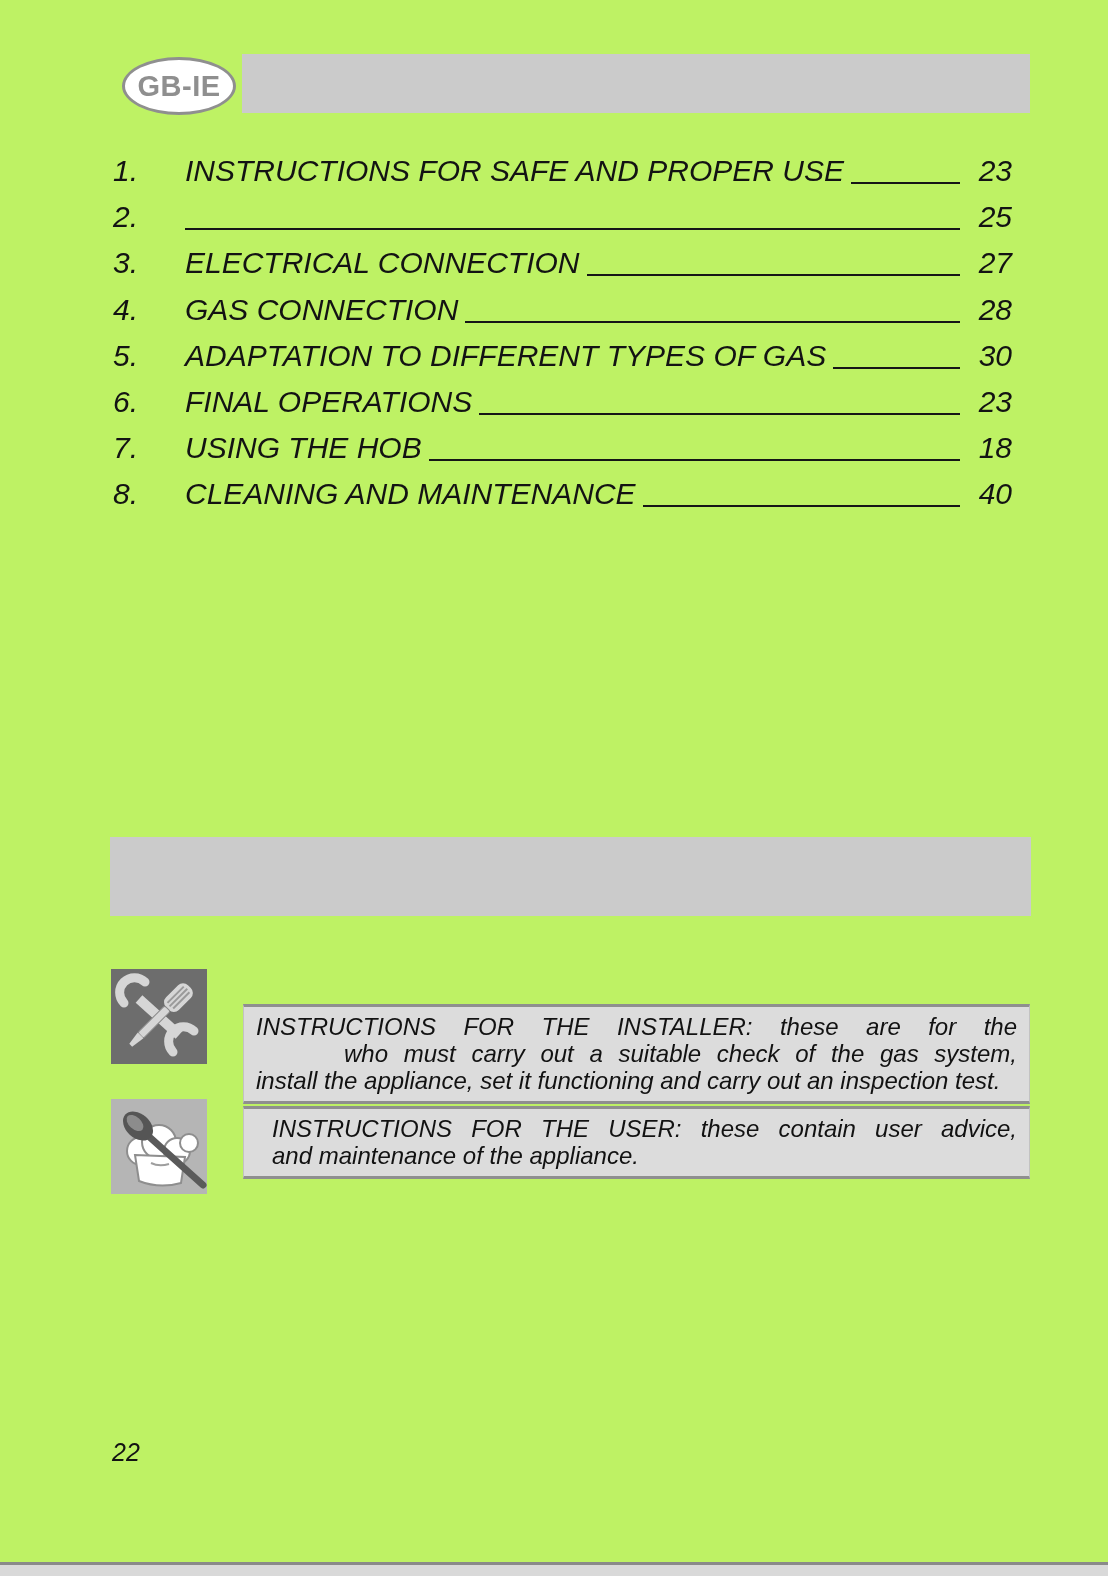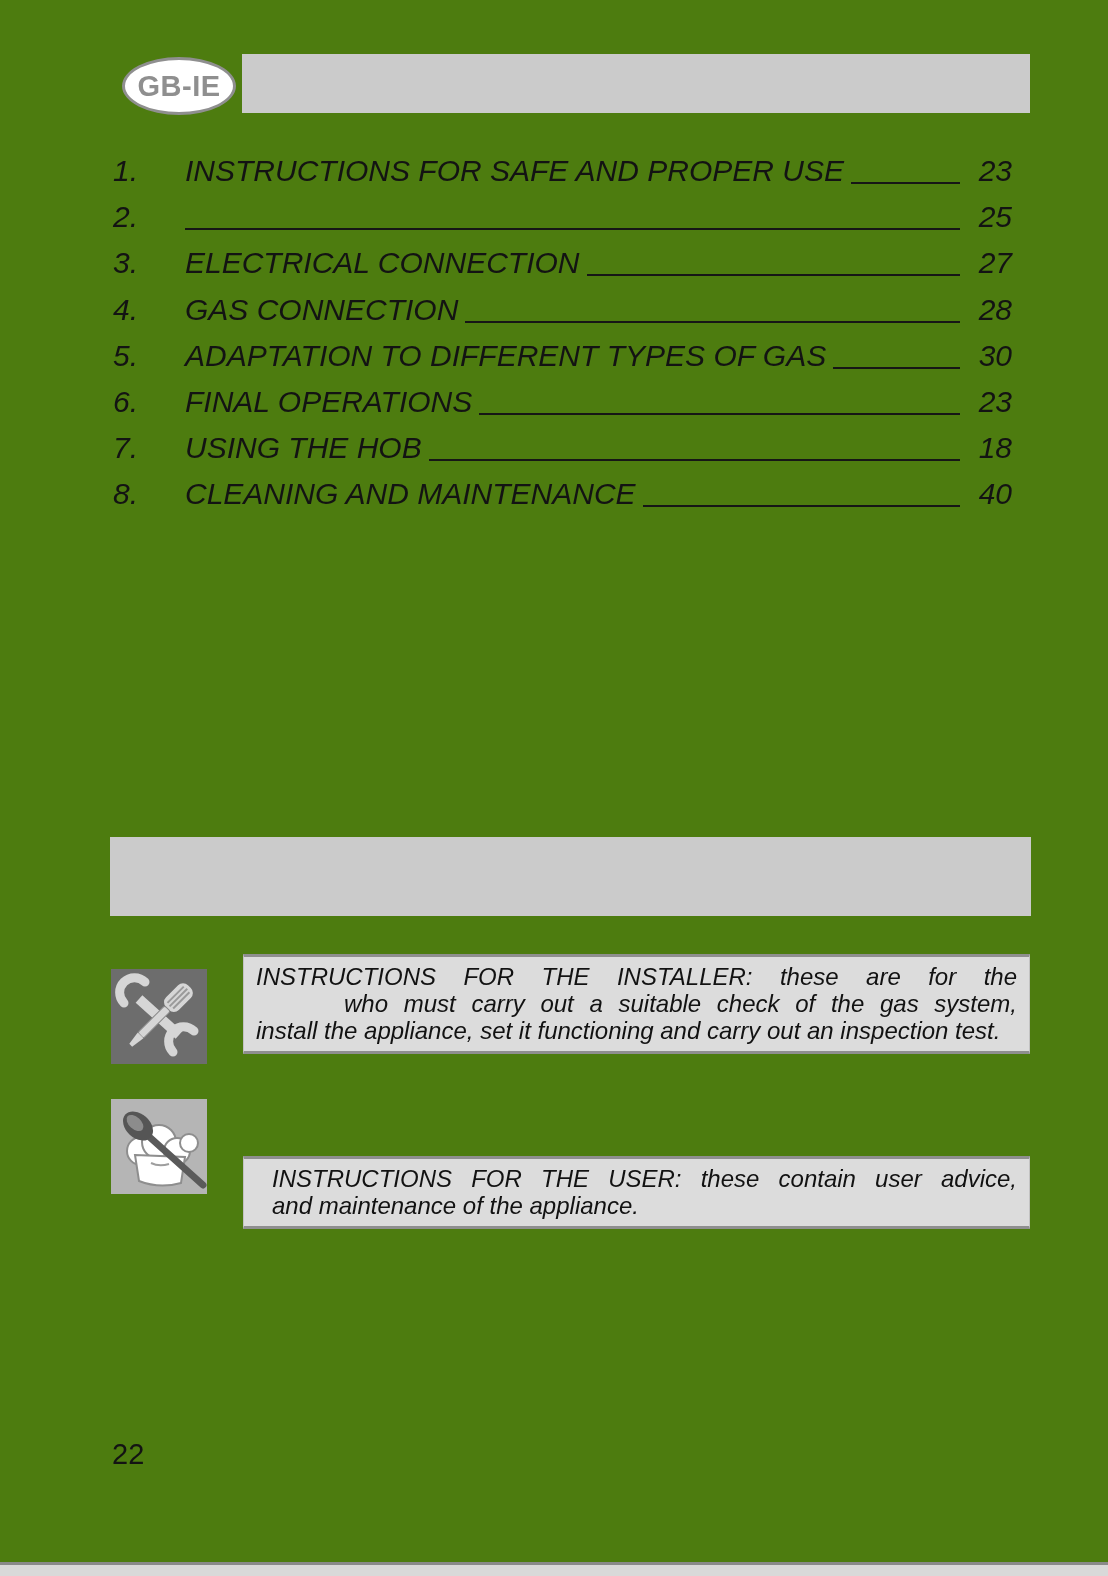--- a/index.html
+++ b/index.html
@@ -2,21 +2,21 @@
 <html><head>
 <meta charset="utf-8">
 <style>
   * { margin: 0; padding: 0; box-sizing: border-box; }
   html, body { background: #ffffff; }
   body { font-family: "Liberation Sans", sans-serif; }
   .page {
     position: relative;
     width: 1108px;
     height: 1576px;
-    background: #4d7c0f;
+    background: #bef264;
     overflow: hidden;
   }
 
   
   .badge {
     position: absolute; left: 122px; top: 57px;
     width: 114px; height: 58px;
     border: 3px solid #8f8f8f; border-radius: 50%;
     display: flex; align-items: center; justify-content: center;
     color: #8f8f8f; font-weight: bold; font-size: 29px; letter-spacing: 0.5px;
@@ -55,30 +55,30 @@
   .tile-user { left: 111px; top: 1099px; }
 
   .note-box {
     position: absolute; left: 243px; width: 787px;
     background: #dcdcdc;
     border-top: 3px solid #8f8f8f; border-bottom: 3px solid #8f8f8f;
     border-left: 1px solid #c2c2c2; border-right: 1px solid #c2c2c2;
     padding: 6px 12px 7px 12px;
     font-style: italic; font-size: 24px; line-height: 27px; color: #121212;
   }
-  .box-installer { top: 954px; }
-  .box-user { top: 1156px; padding-left: 28px; }
+  .box-installer { top: 1004px; }
+  .box-user { top: 1106px; padding-left: 28px; }
   .note-line { text-align: justify; text-align-last: justify; }
   .note-line.indent { padding-left: 88px; }
   .note-line.plain { text-align: left; text-align-last: auto; }
 
   
   .page-num {
     position: absolute; left: 112px; top: 1438px;
-    font-size: 29px; color: #131313;
+    font-style: italic; font-size: 25px; color: #131313;
   }
   .bottom-rule {
     position: absolute; left: 0; top: 1562px;
     width: 1108px; height: 3px; background: #8a8a8a;
   }
   .bottom-fill {
     position: absolute; left: 0; top: 1565px;
     width: 1108px; height: 11px; background: #d9d9d9;
   }
 </style>

